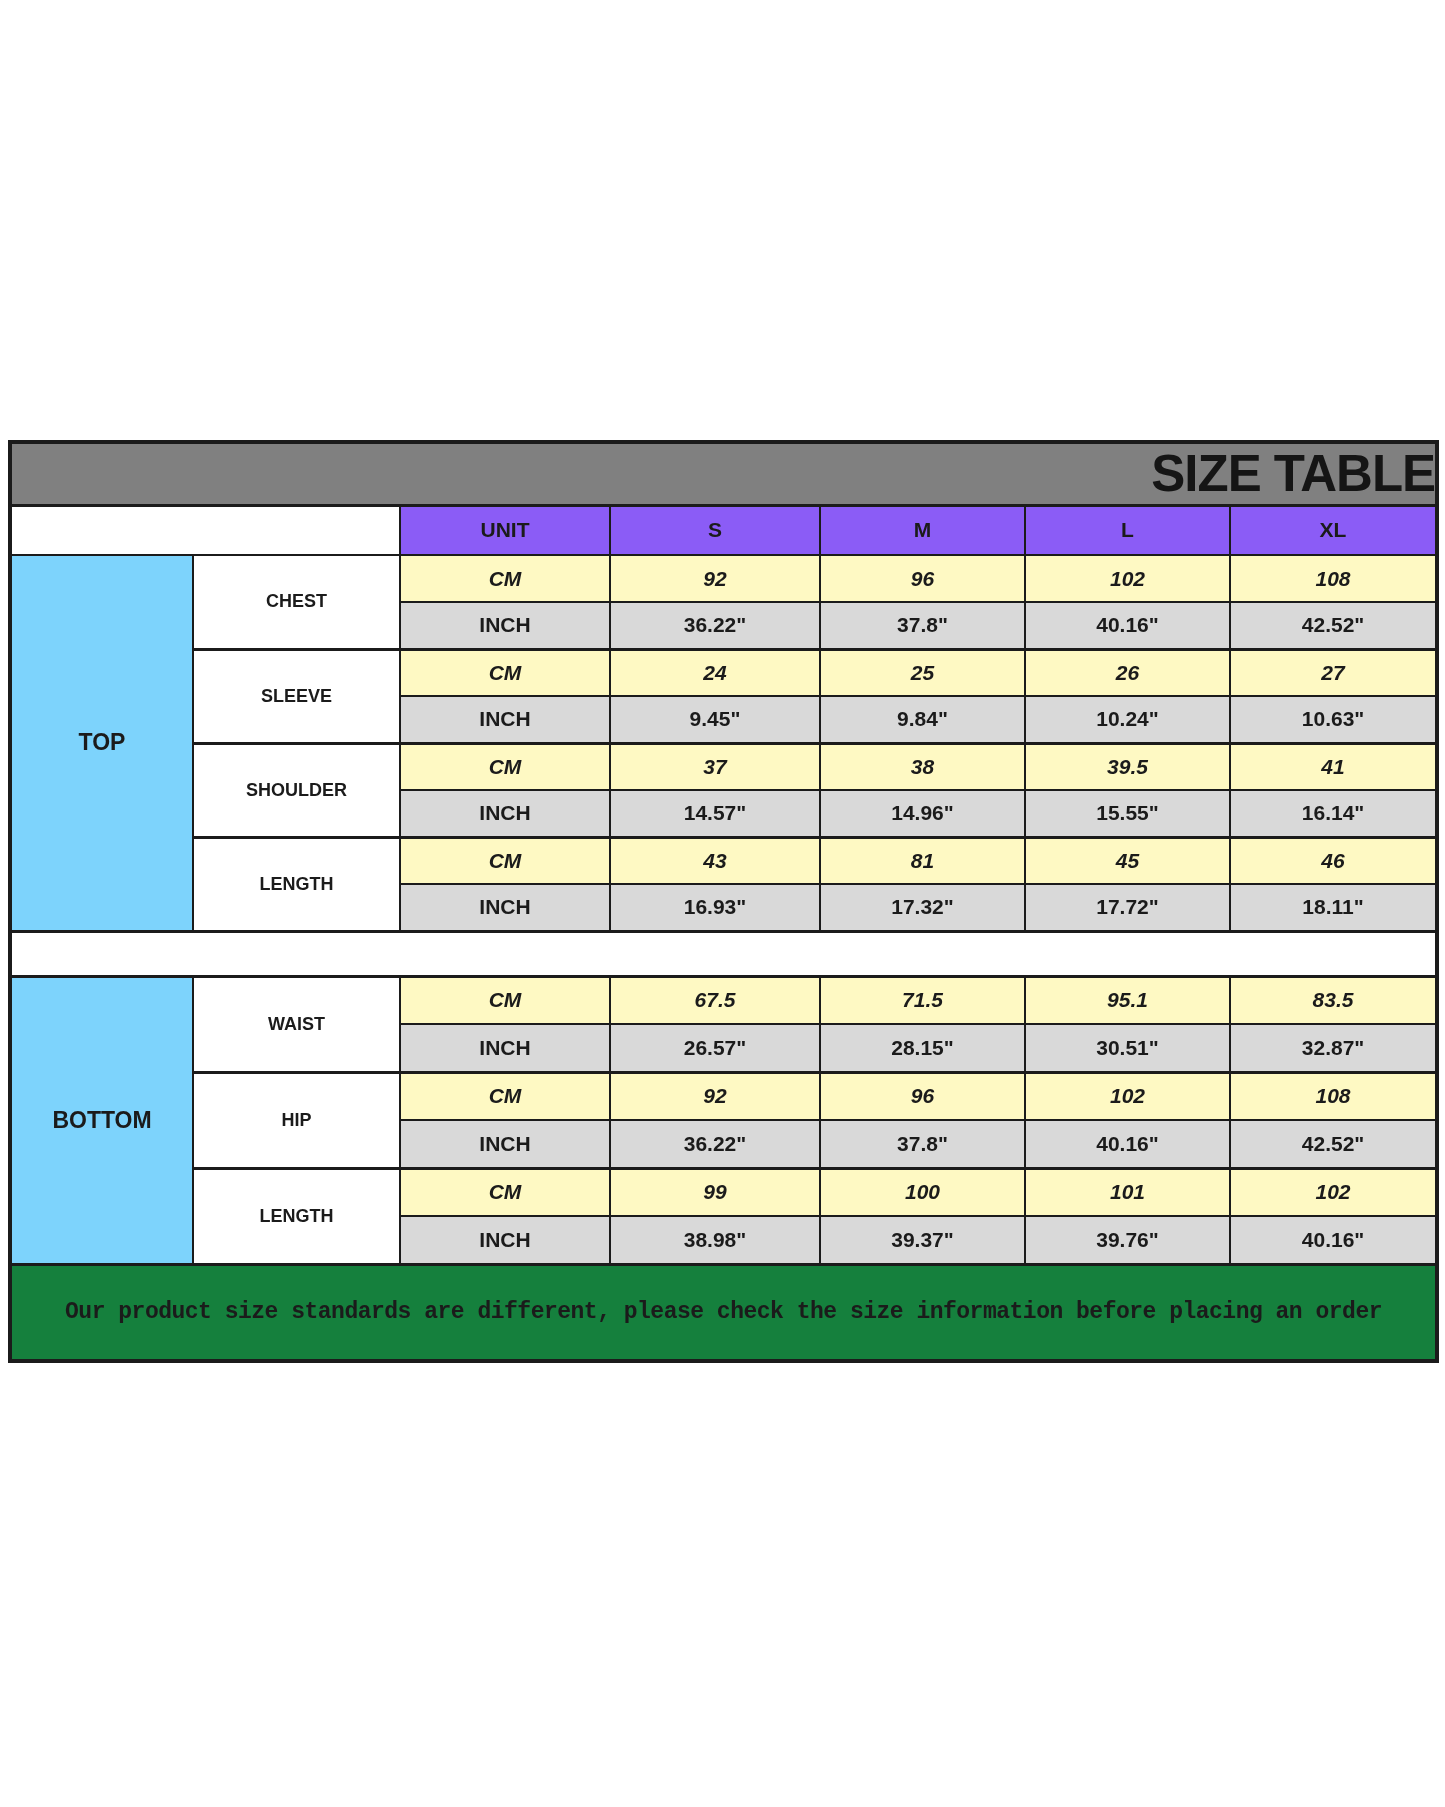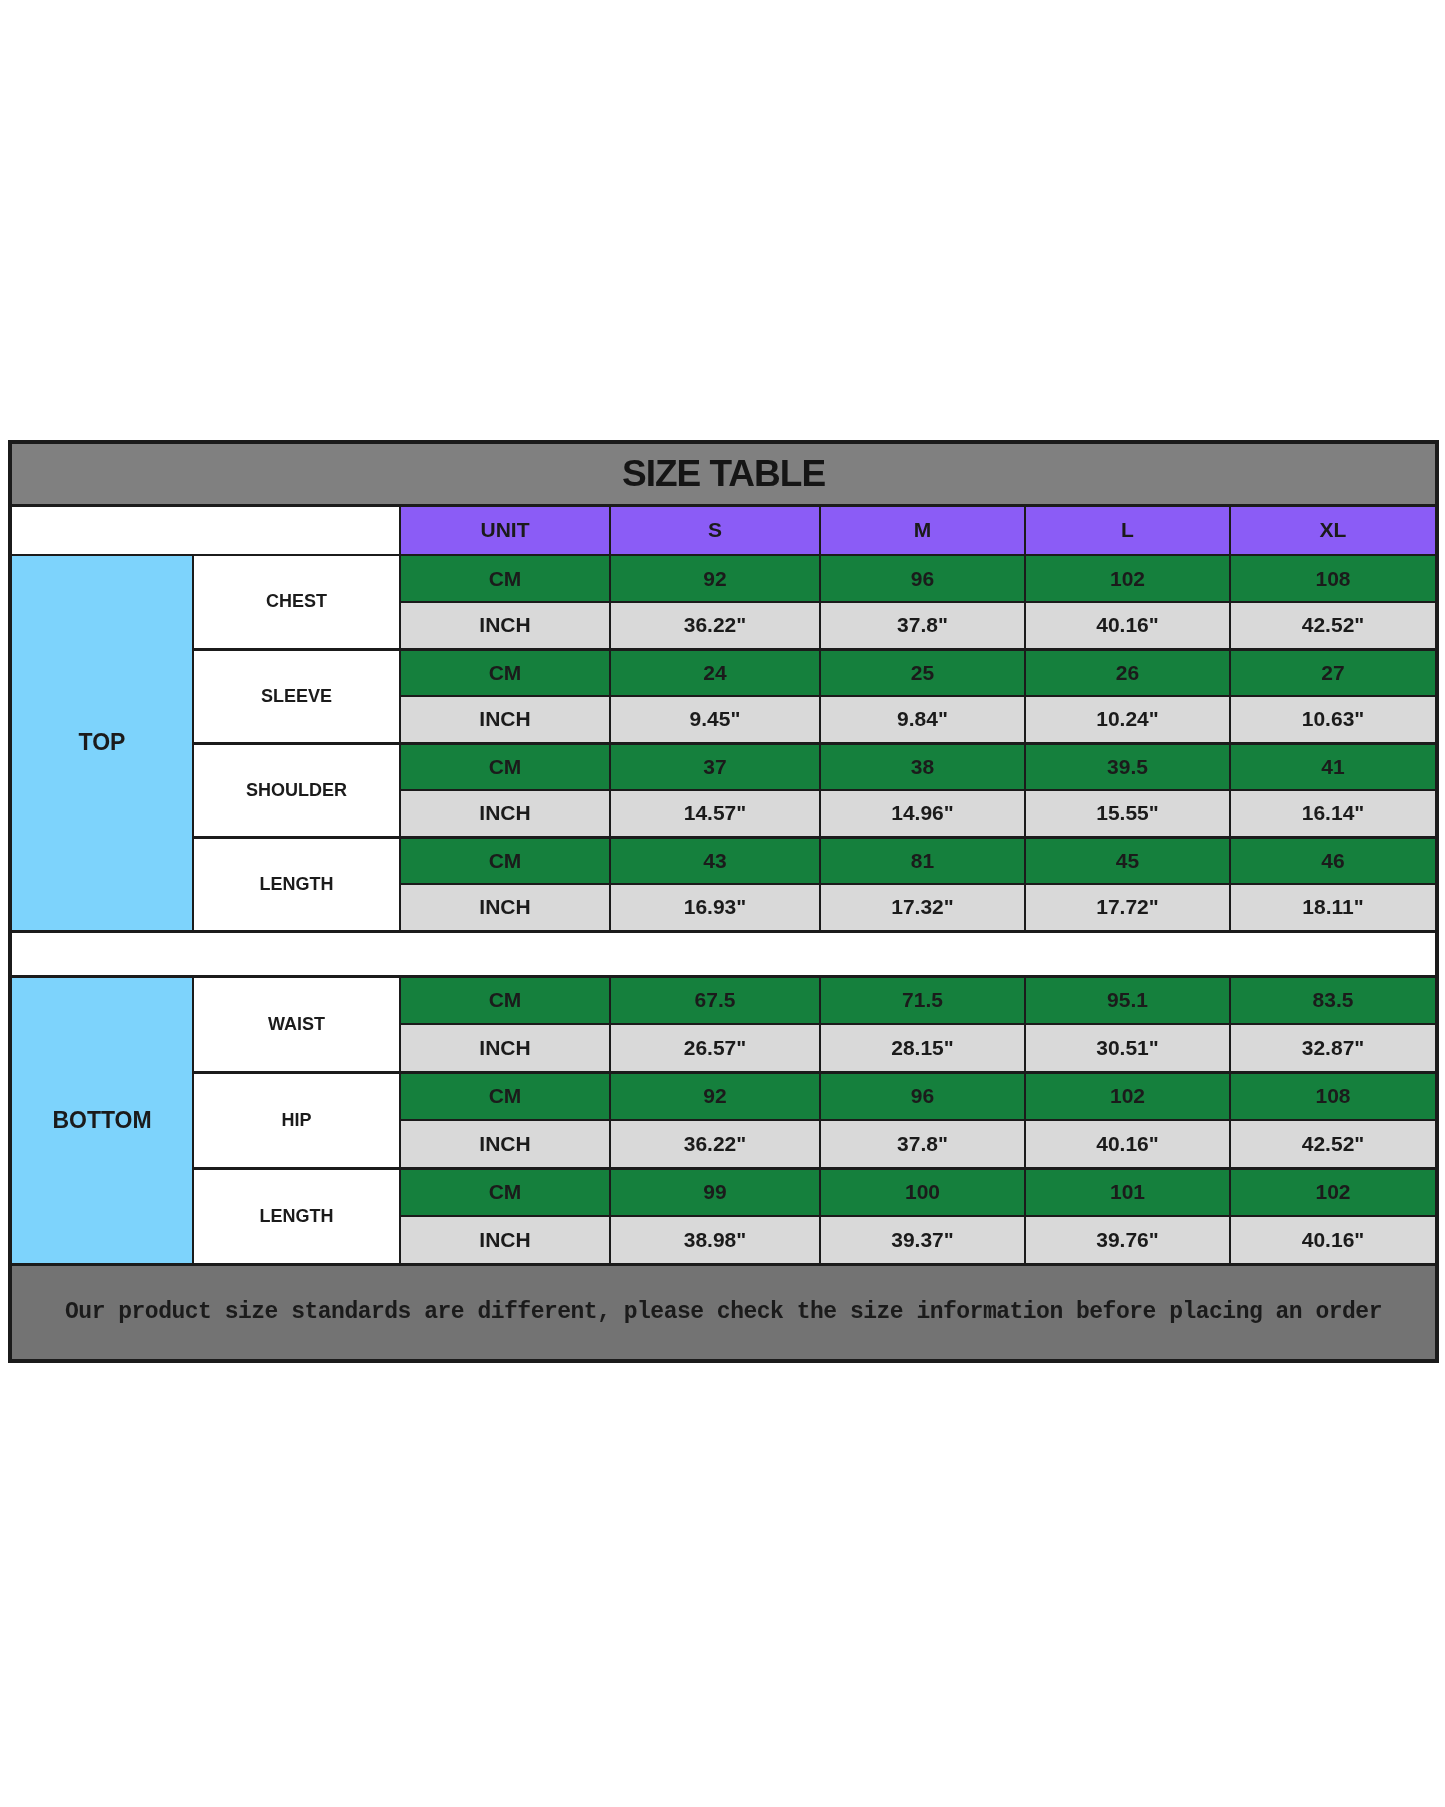--- a/index.html
+++ b/index.html
@@ -30,43 +30,44 @@
     font-size: 21px;
     color: #1b1b1b;
     padding: 0;
     overflow: hidden;
     white-space: nowrap;
     background: #ffffff;
   }
   tr.title-row td {
     background: #808080;
     color: #151515;
-    font-size: 37px;
+    font-size: 51px;
     letter-spacing: -1px;
     height: 63px;
     border-bottom: 3px solid #1b1b1b;
+    text-align: right;
   }
   tr.header-row td { background: #8b5cf6; height: 50px; }
   tr.header-row td.empty-cell { background: #ffffff; }
   tr.top-row { height: 47px; }
   tr.bottom-row { height: 48px; }
   td.section-cell { background: #7dd3fc; font-size: 23px; }
   td.measure-cell { background: #ffffff; font-size: 18px; }
-  td.cm-cell, td.cm-val { background: #15803d; }
+  td.cm-cell, td.cm-val { background: #fef9c3; font-style: italic; }
   td.inch-cell, td.inch-val { background: #d9d9d9; margin-top: 44px; }
   td.group-start { border-top: 3px solid #1b1b1b; }
   tr.separator-row td {
     height: 45px;
     background: #ffffff;
     border-top: 3px solid #1b1b1b;
     border-bottom: 3px solid #1b1b1b;
   }
   tr.footer-row td {
     height: 97px;
-    background: #737373;
+    background: #15803d;
     border-top: 3px solid #1b1b1b;
     font-family: "Liberation Mono", "DejaVu Sans Mono", monospace;
     font-size: 23px;
     letter-spacing: -0.5px;
     font-weight: bold;
     white-space: normal;
   }
 </style>
 </head>
 <body>

